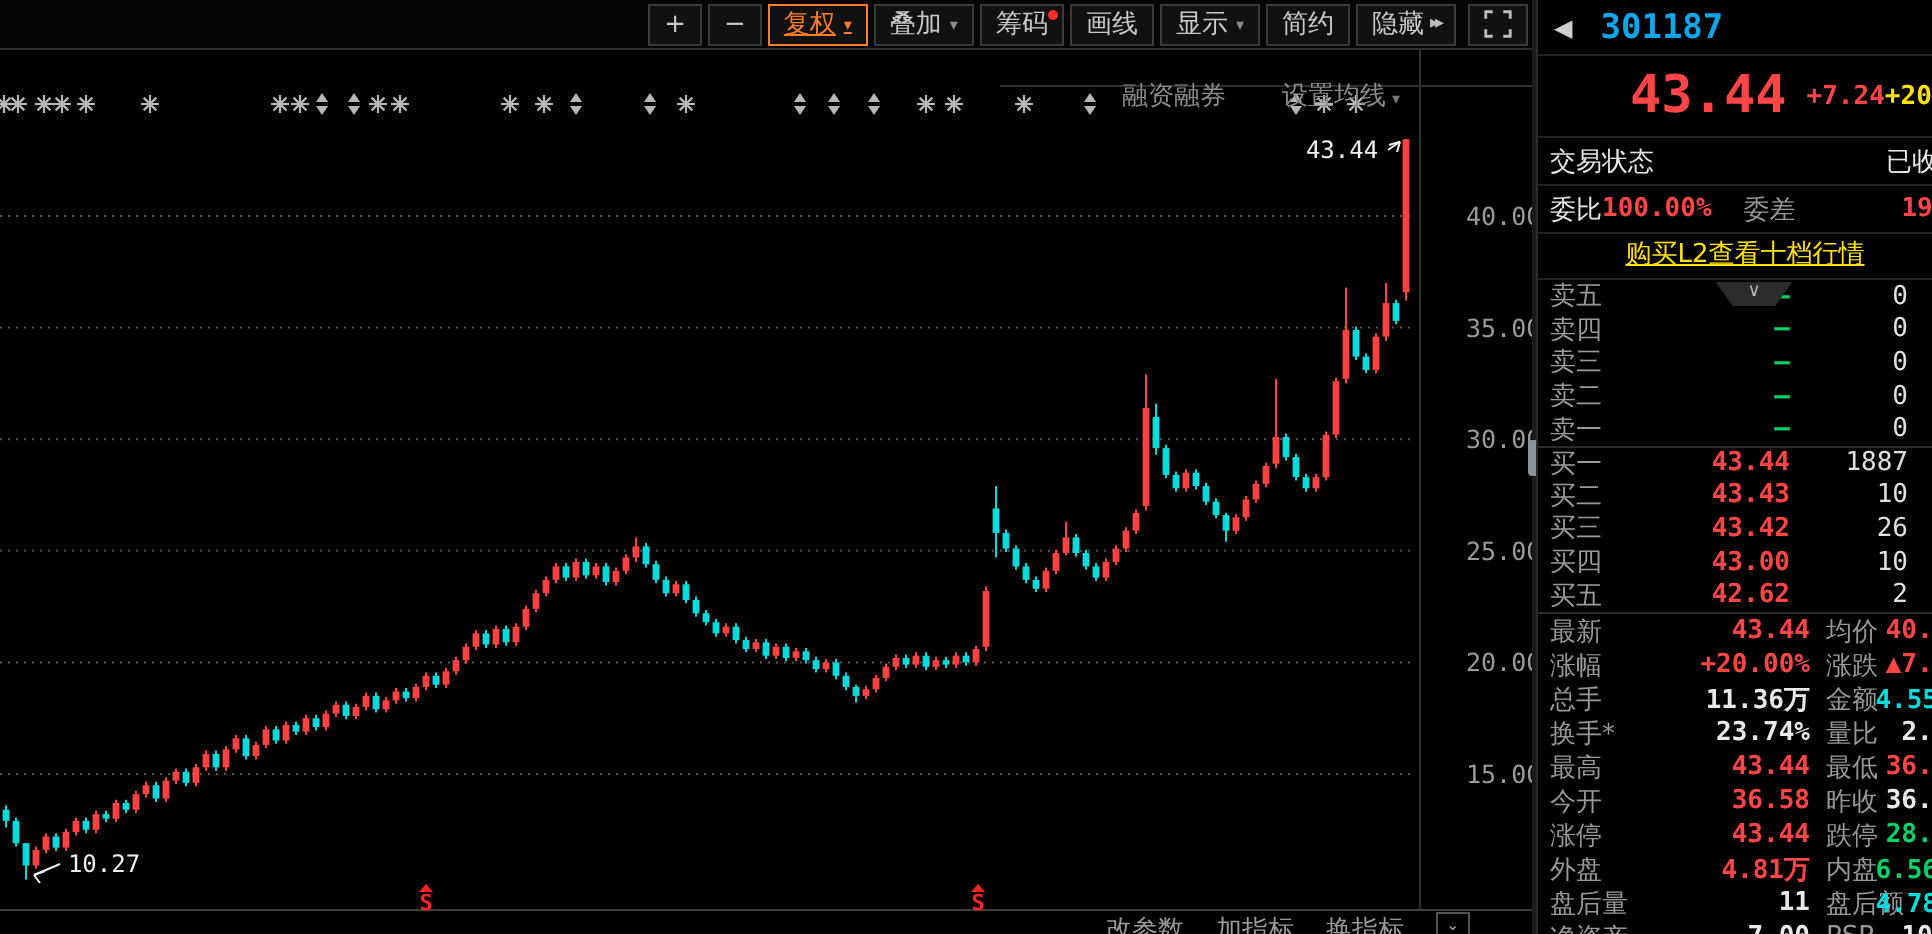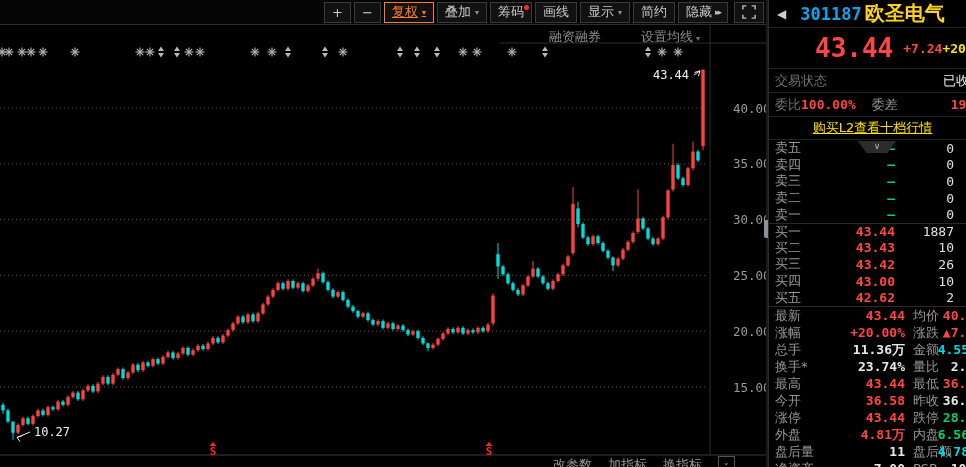--- a/index.html
+++ b/index.html
@@ -14,22 +14,22 @@
           border:1px solid #3a3a3a;background:#111;color:#c9c9c9;font-size:13px;margin-left:3px;
           box-sizing:border-box;cursor:pointer;white-space:nowrap;position:relative;}
   .tb-btn .caret{font-size:8px;color:#8d8d8d;margin-left:4px;}
   .tb-btn.accent{color:#ff7d27;border-color:#ff7d27;text-decoration:underline;}
   .tb-btn.accent .caret{color:#ff7d27;}
   .tb-btn .dot{position:absolute;top:2px;right:2px;width:5px;height:5px;border-radius:50%;background:#ff2b2b;}
   .tb-btn .arrows{font-size:9px;color:#bdbdbd;margin-left:3px;letter-spacing:-2px;}
   
   .kline-area{position:absolute;left:0;top:25px;width:768px;height:442px;}
   .kline-area svg{position:absolute;left:0;top:0;}
-  .chart-links{position:absolute;left:0;top:3px;width:708px;display:flex;justify-content:flex-end;
-               gap:40px;padding-right:8px;box-sizing:border-box;font-size:13px;color:#8a8a8a;}
+  .chart-links{position:absolute;left:0;top:14px;width:708px;display:flex;justify-content:flex-end;
+               gap:28px;padding-right:8px;box-sizing:border-box;font-size:13px;color:#8a8a8a;}
   .chart-links span{cursor:pointer;}
   .chart-links .caret{font-size:8px;color:#777;margin-left:3px;}
   .chart-footer{position:absolute;left:553px;top:431px;display:flex;gap:16px;align-items:flex-start;
                 font-size:13px;color:#9a9a9a;}
   .chart-footer span{cursor:pointer;white-space:nowrap;}
   .ft-dd{border:1px solid #555;color:#999;font-size:8px;height:13px;line-height:12px;padding:0 4px;cursor:pointer;}
   .splitter{position:absolute;left:766px;top:0;width:2px;height:467px;background:#1b1b1b;}
   .splitter-handle{position:absolute;left:764px;top:220px;width:6px;height:18px;background:#8a9296;border-radius:2px;}
   
   .panel{position:absolute;left:768px;top:0;width:198px;height:467px;background:#000;overflow:hidden;
@@ -38,21 +38,21 @@
   .p-back{color:#cfcfcf;font-size:12px;cursor:pointer;}
   .p-code{color:#0ea5e9;font-size:17px;font-weight:bold;margin-left:14px;}
   .p-name{color:#ffd21e;font-size:20px;font-weight:bold;margin-left:3px;white-space:nowrap;}
   .p-price{height:40px;display:flex;align-items:center;border-bottom:1px solid #222;}
   .price-main{margin-left:46px;font-size:26px;font-weight:bold;color:#ff4545;}
   .price-chg{margin-left:10px;display:flex;flex-direction:row;font-size:13px;font-weight:bold;line-height:15px;}
   .chg-abs{color:#ff4545;}
   .chg-pct{color:#ffe100;}
   .p-row{position:relative;height:23px;display:flex;align-items:center;padding-left:6px;
          border-bottom:1px solid #222;font-size:13px;}
-  .p-label{color:#737373;font-family:Liberation Serif, serif;}
+  .p-label{color:#e5e5e5;font-family:Liberation Serif, serif;}
   .abs-val{position:absolute;right:-16px;font-weight:bold;white-space:nowrap;}
   .wb-val{color:#ff4545;font-weight:bold;}
   .wb-lab2{color:#979797;margin-left:16px;}
   .p-link{height:22px;line-height:22px;text-align:center;padding-left:10px;color:#ffe100;font-size:13px;
           text-decoration:underline;border-bottom:1px solid #222;cursor:pointer;white-space:nowrap;}
   .quote{position:relative;height:166px;border-bottom:1px solid #2a2a2a;}
   .q-row{position:relative;height:16.6px;display:flex;align-items:center;padding-left:6px;font-size:13px;gap:12px;}
   .q-row.first-buy{border-top:1px solid #2a2a2a;box-sizing:border-box;}
   .q-label{color:#9a9a9a;width:40px;}
   .q-price{width:68px;text-align:right;font-weight:bold;}
@@ -531,21 +531,20 @@
     </div>
   </div>
 
   <div class="splitter"></div>
   <div class="splitter-handle"></div>
 
   <div class="panel">
     <div class="p-header">
       <span class="p-back">◀</span>
       <span class="p-code mono">301187</span>
-      <span class="p-name">欧圣电气</span>
     </div>
     <div class="p-price">
       <span class="price-main mono">43.44</span>
       <span class="price-chg">
         <span class="chg-abs mono">+7.24</span>
         <span class="chg-pct mono">+20.00%</span>
       </span>
     </div>
     <div class="p-row">
       <span class="p-label">交易状态</span>

